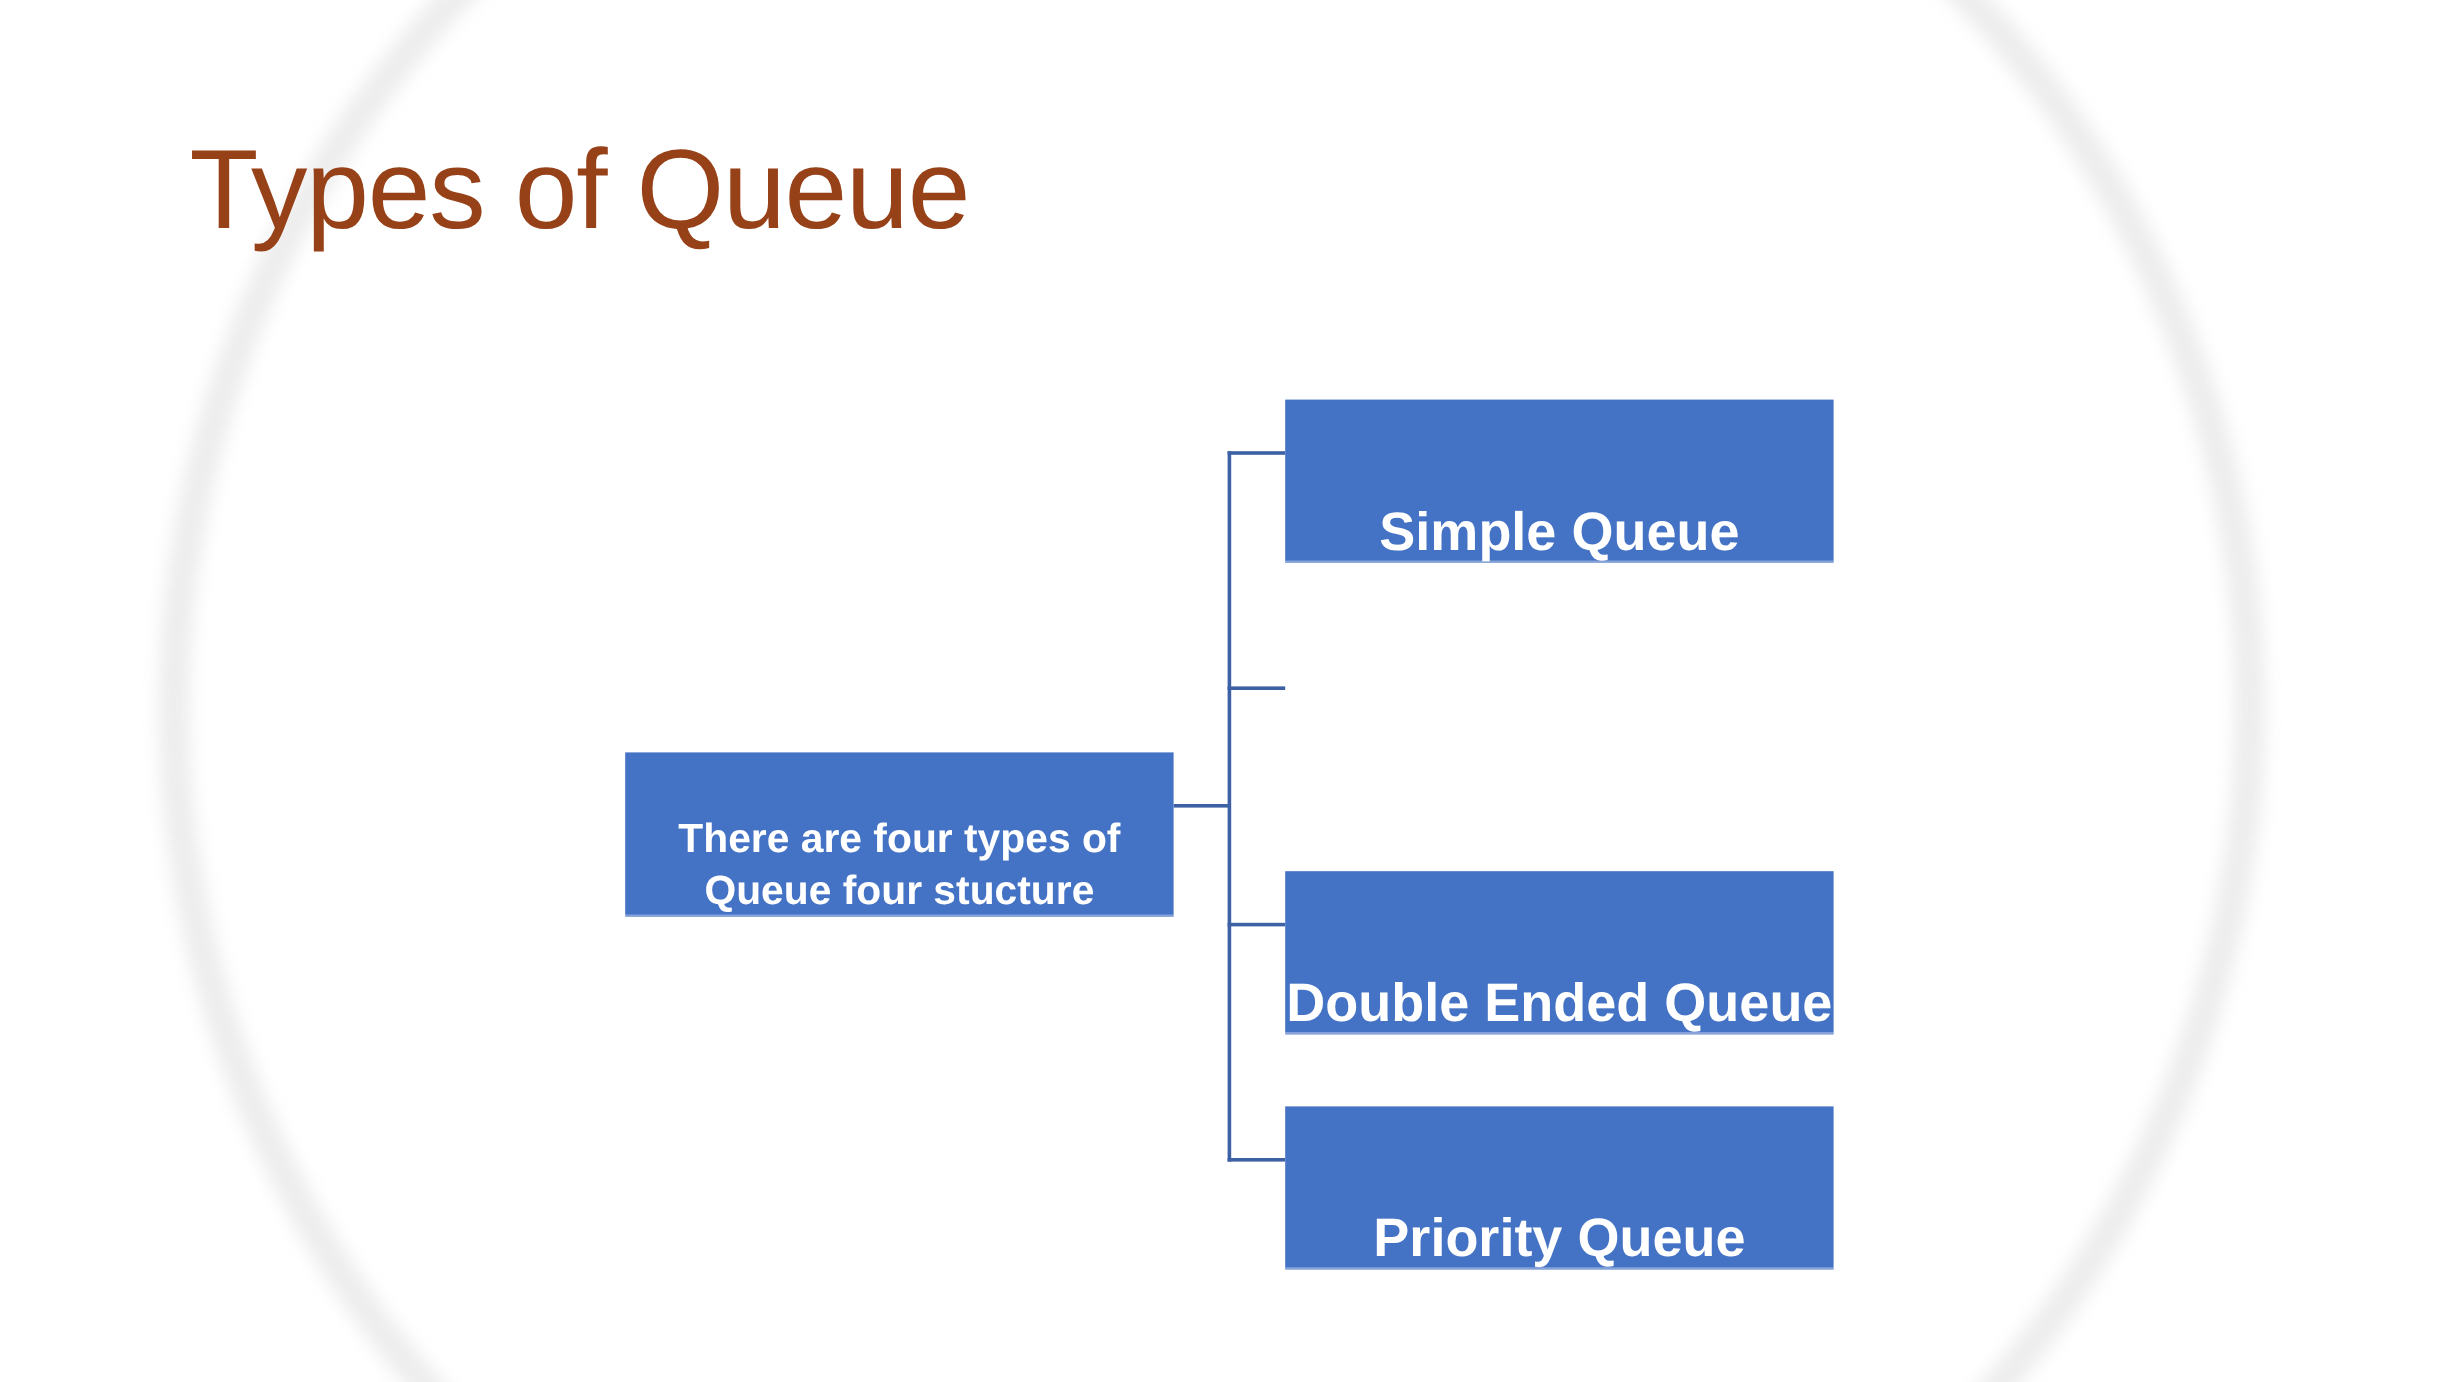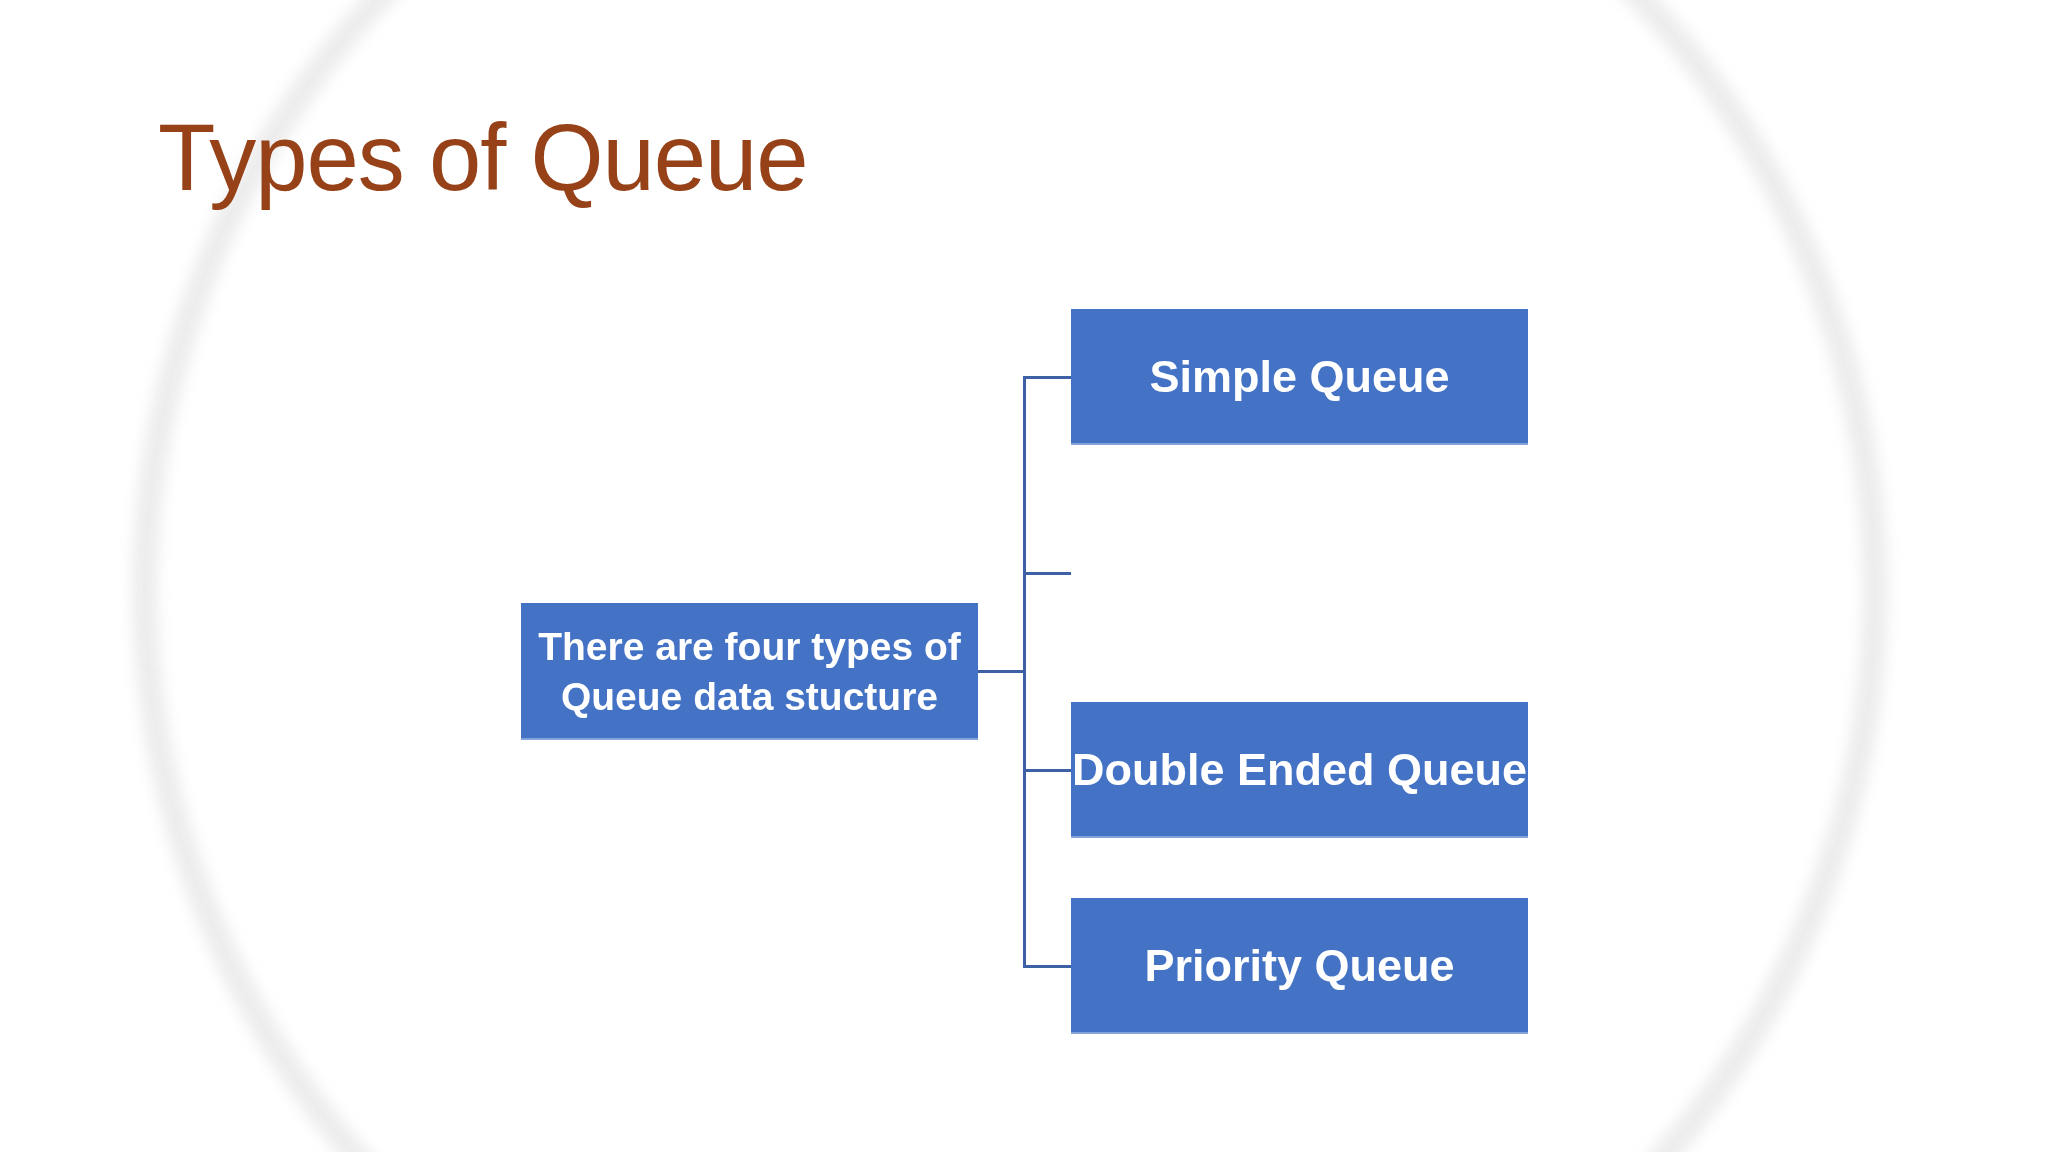--- a/index.html
+++ b/index.html
@@ -40,30 +40,31 @@
     font-weight:400;
     letter-spacing:-1px;
     color:var(--title-brown);
     white-space:nowrap;
   }
   .node{
     position:absolute;
     background:var(--box-blue);
     color:var(--box-text);
     display:flex;
-    align-items:center;
+    align-items:flex-end;
     justify-content:center;
     text-align:center;
     font-weight:700;
     box-shadow:inset 0 -2px 0 rgba(255,255,255,.35);
+    margin-top:24px;
   }
   .root-node{
     left:521px;top:603px;
     width:457px;height:137px;
-    font-size:39px;
+    font-size:34px;
     line-height:1.27;
   }
   .root-node .line{display:block;}
   .type-node{
     left:1071px;
     width:457px;height:136px;
     font-size:45px;
   }
   .type-node.t0{top:309px;}
   .type-node.t1{top:505px;}
@@ -92,21 +93,21 @@
   <div class="connector conn-stub"></div>
   <div class="connector conn-trunk"></div>
   <div class="connector conn-b0"></div>
   <div class="connector conn-b1"></div>
   <div class="connector conn-b2"></div>
   <div class="connector conn-b3"></div>
 
   <div class="node root-node">
     <div>
       <span class="line">There are four types of</span>
-      <span class="line">Queue data stucture</span>
+      <span class="line">Queue four stucture</span>
     </div>
   </div>
 
   <div class="node type-node t0">
     <span>Simple Queue</span>
   </div>
   <div class="node type-node t3">
     <span>Priority Queue</span>
   </div>
   <div class="node type-node t2">

